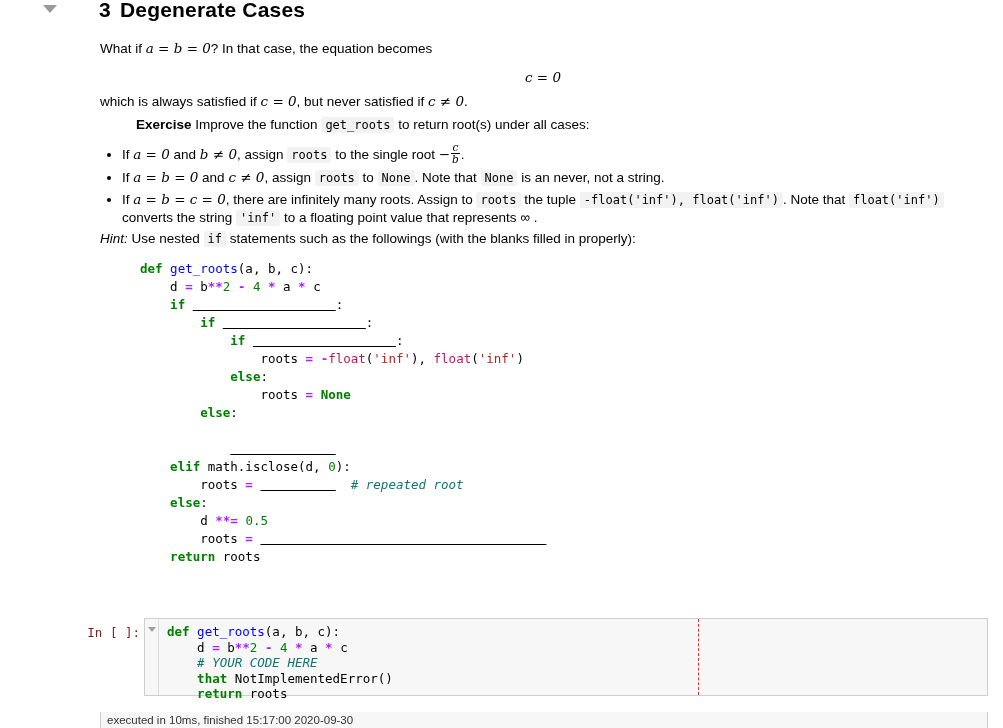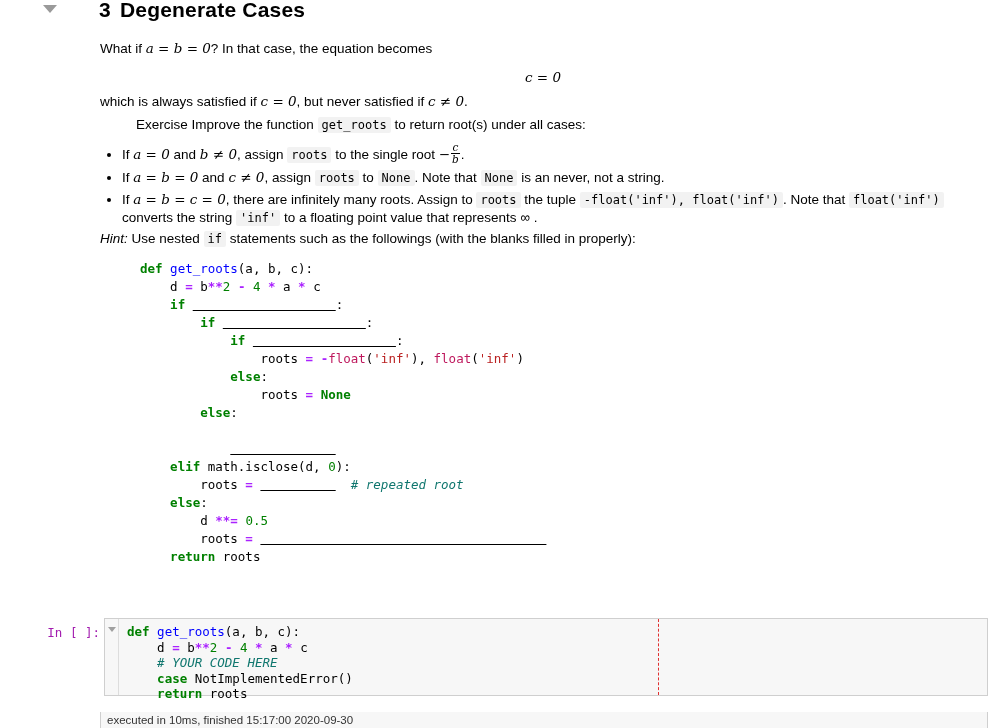--- a/index.html
+++ b/index.html
@@ -90,21 +90,21 @@
     font-family: "DejaVu Sans Mono", monospace;
     font-size: 12px;
     background: #f2f2f2;
     padding: 1px 4px;
     border-radius: 2px;
     color: #000;
     white-space: pre;
   }
 
   .exercise-line { margin-top: 18px; }
-  .exercise-line b { font-weight: normal; padding-left: 36px; }
+  .exercise-line b { font-weight: bold; padding-left: 36px; }
 
   ul.cases {
     margin: 8px 0 0 0;
     padding-left: 22px;
     list-style-type: disc;
   }
   ul.cases li {
     margin: 0 0 3px 0;
     line-height: 18px;
     font-size: 13.5px;
@@ -146,25 +146,26 @@
   }
   .cell-row {
     display: flex;
     align-items: flex-start;
   }
   .prompt {
     width: 60px;
     flex: 0 0 60px;
     font-family: "DejaVu Sans Mono", monospace;
     font-size: 12.5px;
-    color: #a21caf;
+    color: #7f1d1d;
     text-align: right;
     padding-top: 7px;
     padding-right: 4px;
     white-space: pre;
+    margin-left: 40px;
   }
   .input-area {
     flex: 1 1 auto;
     border: 1px solid #cfcfcf;
     background: #f7f7f7;
     position: relative;
     height: 78px;
     box-sizing: border-box;
   }
   .cell-collapse {
@@ -282,18 +283,18 @@
 <div class="cell">
   <div class="cell-row">
     <div class="prompt">In [ ]:</div>
     <div class="input-area">
       <div class="cell-collapse"></div>
       <div class="gutter-line"></div>
       <div class="ruler"></div>
 <pre class="cellcode"><span><span class="k">def</span> <span class="nf">get_roots</span>(a, b, c):</span>
 <span>    d <span class="o">=</span> b<span class="o">**</span><span class="mi-num">2</span> <span class="o">-</span> <span class="mi-num">4</span> <span class="o">*</span> a <span class="o">*</span> c</span>
 <span>    <span class="c"># YOUR CODE HERE</span></span>
-<span>    <span class="k">case</span> NotImplementedError()</span>
+<span>    <span class="k">that</span> NotImplementedError()</span>
 <span>    <span class="k">return</span> roots</span></pre>
     </div>
   </div>
   <div class="exec-footer" style="margin-left:60px;margin-top:16px;">executed in 10ms, finished 15:17:00 2020-09-30</div>
 </div>
 
 </body></html>

